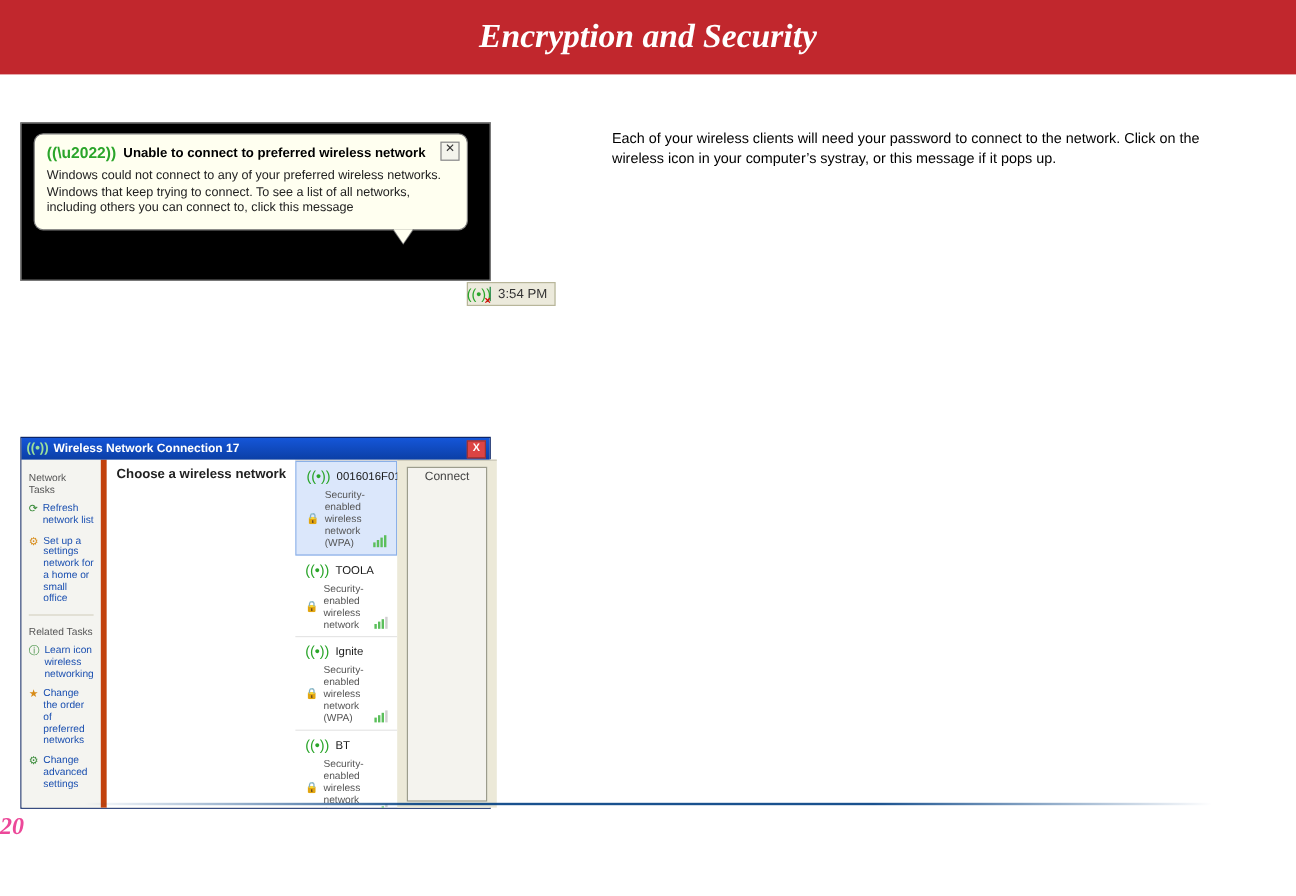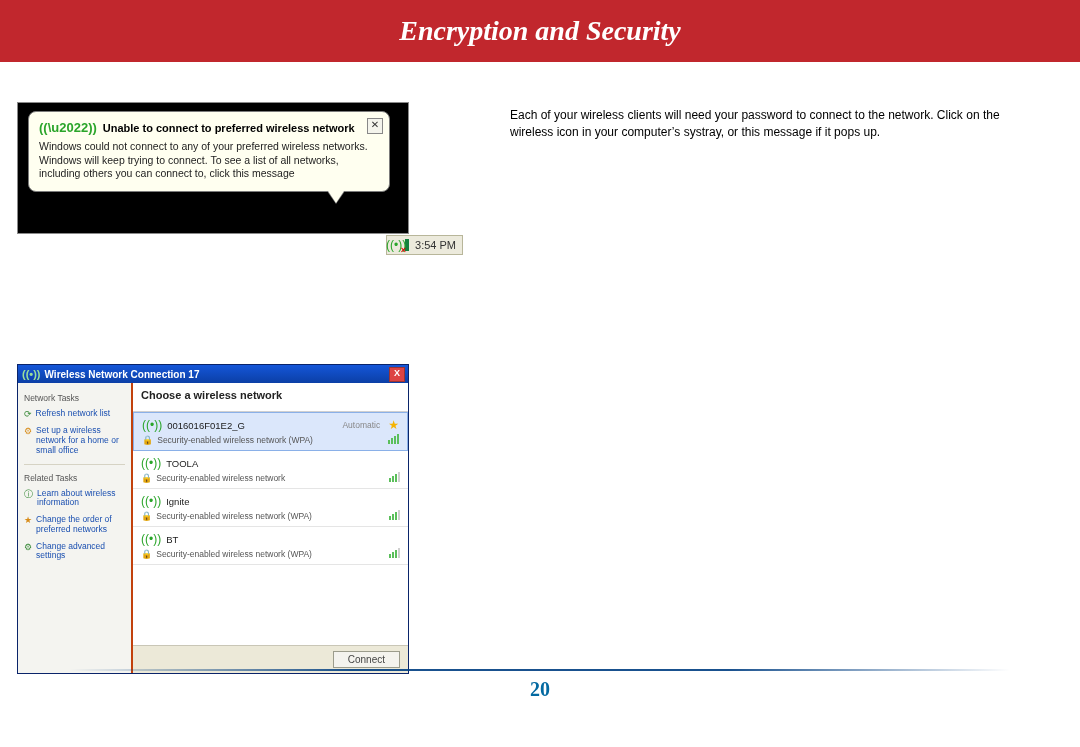--- a/index.html
+++ b/index.html
@@ -6,49 +6,49 @@
   .page{width:1080px;height:729px;position:relative;box-sizing:border-box}
   .topbar{background:#c1272d;height:62px;display:flex;align-items:center;justify-content:center}
   .topbar-title{color:#fff;font-style:italic;font-weight:bold;font-size:28px;font-family:Georgia,"Times New Roman",serif}
   .content{position:relative;padding:40px 50px 0 22px;display:flex;gap:28px}
   .leftcol{width:460px;flex:none}
   .rightcol{flex:1;font-size:12px;line-height:1.45;padding-top:5px;font-family:Liberation Sans, sans-serif}
   .rightcol p{margin:0 0 10px 0}
   .rightcol .spacer{height:100px}
   .italic{font-style:italic}
   .footer-rule{position:absolute;left:70px;right:70px;bottom:58px;height:2px;background:linear-gradient(to right,rgba(0,62,130,0),rgba(0,62,130,.9) 30%,rgba(0,62,130,.9) 70%,rgba(0,62,130,0))}
-  .page-num{position:absolute;bottom:28px;left:0;right:0;text-align:center;color:#0369a1;font-weight:bold;font-size:20px}
+  .page-num{position:absolute;bottom:28px;left:0;right:0;text-align:left;color:#ec4899;font-style:italic;font-weight:bold;font-size:20px}
 
   
   .shot1{width:390px;height:130px;border:1px solid #8a8a8a;background:#000;position:relative;margin-bottom:130px;margin-left:-5px}
   .balloon{position:absolute;left:10px;top:8px;width:340px;background:#fffff0;border:1px solid #7b7b7b;border-radius:8px;padding:8px 10px 10px 10px;box-shadow:1px 1px 0 rgba(0,0,0,.1)}
   .balloon .bt{font-weight:bold;font-size:11px;font-family:"Segoe UI",Tahoma,sans-serif;display:flex;align-items:center;gap:6px}
   .balloon .bt .wicon{color:#2aa52a;font-size:13px}
   .balloon .bx{position:absolute;top:6px;right:6px;width:14px;height:14px;border:1px solid #888;font:10px/12px sans-serif;text-align:center;color:#333;background:#f4f4ec}
   .balloon .bmsg{font-size:10.5px;line-height:1.3;font-family:"Segoe UI",Tahoma,sans-serif;margin-top:5px;color:#222}
   .balloon .tail{position:absolute;bottom:-12px;right:45px;width:0;height:0;border-left:8px solid transparent;border-right:8px solid transparent;border-top:12px solid #fffff0}
   .balloon .tailb{position:absolute;bottom:-13px;right:44px;width:0;height:0;border-left:9px solid transparent;border-right:9px solid transparent;border-top:13px solid #7b7b7b}
   .tray{position:absolute;right:-55px;bottom:-22px;display:flex;align-items:center;background:#eceadc;border:1px solid #b8b69a;font:11px Tahoma,sans-serif;color:#333}
   .tray .ticon{width:18px;height:18px;display:flex;align-items:center;justify-content:center;font-size:12px;color:#2aa52a;position:relative}
   .tray .ticon .redx{position:absolute;bottom:-1px;right:-1px;color:#d00;font-size:9px;font-weight:bold}
-  .tray .time{padding:0 6px;border-left:4px solid #15803d}
+  .tray .time{padding:0 6px;border-left:1px solid #15803d}
 
   
   .shot2{width:390px;border:1px solid #0a246a;background:#ece9d8;font-family:Tahoma,"Segoe UI",sans-serif;font-size:9px;color:#222;margin-left:-5px}
   .titlebar{background:linear-gradient(#1556d8,#0b3fa6);color:#fff;height:18px;display:flex;align-items:center;padding:0 4px;font-size:10px;font-weight:bold;position:relative}
   .titlebar .wic{color:#9be09b;margin-right:4px;font-size:11px}
   .titlebar .close{position:absolute;right:3px;top:2px;width:14px;height:13px;background:#d44;border:1px solid #933;color:#fff;font:bold 9px/11px sans-serif;text-align:center}
   .dlgbody{display:flex;height:290px}
-  .sidepane{width:115px;background:#f4f4f0;padding:8px 6px;border-right:2px solid #c2410c;box-sizing:border-box}
+  .sidepane{width:115px;background:#f4f4f0;padding:8px 6px;border-right:5px solid #c2410c;box-sizing:border-box}
   .sidepane .grp{font-size:8.5px;color:#555;margin:2px 0 6px}
   .sidepane hr{border:none;border-top:1px solid #d6d3c4;margin:8px 0}
   .sidepane .task{display:flex;gap:4px;font-size:8.5px;color:#1a4fb0;margin-bottom:7px;line-height:1.15}
   .sidepane .task .ticn{color:#3a8b3a;flex:none;font-size:9px}
   .sidepane .task .ticn.orange{color:#d78b18}
-  .mainpane{flex:1;background:#fff;display:flex;flex-direction:column}
+  .mainpane{flex:1;background:#fff;display:flex;flex-direction:row}
   .mp-head{padding:6px 8px}
   .mp-title{font-weight:bold;font-size:11px;margin-bottom:4px}
   .mp-sub{font-size:8.5px;color:#555;line-height:1.2}
   .netlist{border-top:1px solid #d0d0d0;flex:1;overflow:hidden}
   .net{border-bottom:1px solid #e5e5e5;padding:5px 8px;position:relative}
   .net.sel{background:#dbe7fb;border:1px solid #8ab0e8}
   .net .row1{display:flex;align-items:center;gap:5px}
   .net .nicon{color:#2aa52a;font-size:12px}
   .net .nname{font-weight:normal;font-size:9.5px;color:#1a1a1a}
   .net .auto{margin-left:auto;color:#888;font-size:8.5px}
@@ -79,21 +79,21 @@
 
       <div class="shot1">
         <div class="balloon">
           <div class="tailb"></div>
             <div class="tail"></div>
           <div class="bt">
             <span class="wicon">((\u2022))</span>
             <span>Unable to connect to preferred wireless network</span>
           </div>
           <div class="bx">✕</div>
-          <div class="bmsg">Windows could not connect to any of your preferred wireless networks. Windows will keep trying to connect. To see a list of all networks, including others you can connect to, click this message</div>
+          <div class="bmsg">Windows could not connect to any of your preferred wireless networks. Windows that keep trying to connect. To see a list of all networks, including others you can connect to, click this message</div>
         </div>
         <div class="tray">
           <div class="ticon">((•))<span class="redx">×</span></div>
           <div class="time">3:54 PM</div>
         </div>
       </div>
 
       <div class="shot2">
         <div class="titlebar">
           <span class="wic">((•))</span>
@@ -102,27 +102,27 @@
         </div>
         <div class="dlgbody">
           <div class="sidepane">
             <div class="grp">Network Tasks</div>
             <div class="task">
                 <span class="ticn">⟳</span>
                 <span>Refresh network list</span>
               </div>
             <div class="task">
                 <span class="ticn orange">⚙</span>
-                <span>Set up a wireless network for a home or small office</span>
+                <span>Set up a settings network for a home or small office</span>
               </div>
             <hr>
             <div class="grp">Related Tasks</div>
             <div class="task">
                 <span class="ticn">ⓘ</span>
-                <span>Learn about wireless information</span>
+                <span>Learn icon wireless networking</span>
               </div>
             <div class="task">
                 <span class="ticn orange">★</span>
                 <span>Change the order of preferred networks</span>
               </div>
             <div class="task">
                 <span class="ticn">⚙</span>
                 <span>Change advanced settings</span>
               </div>
           </div>

